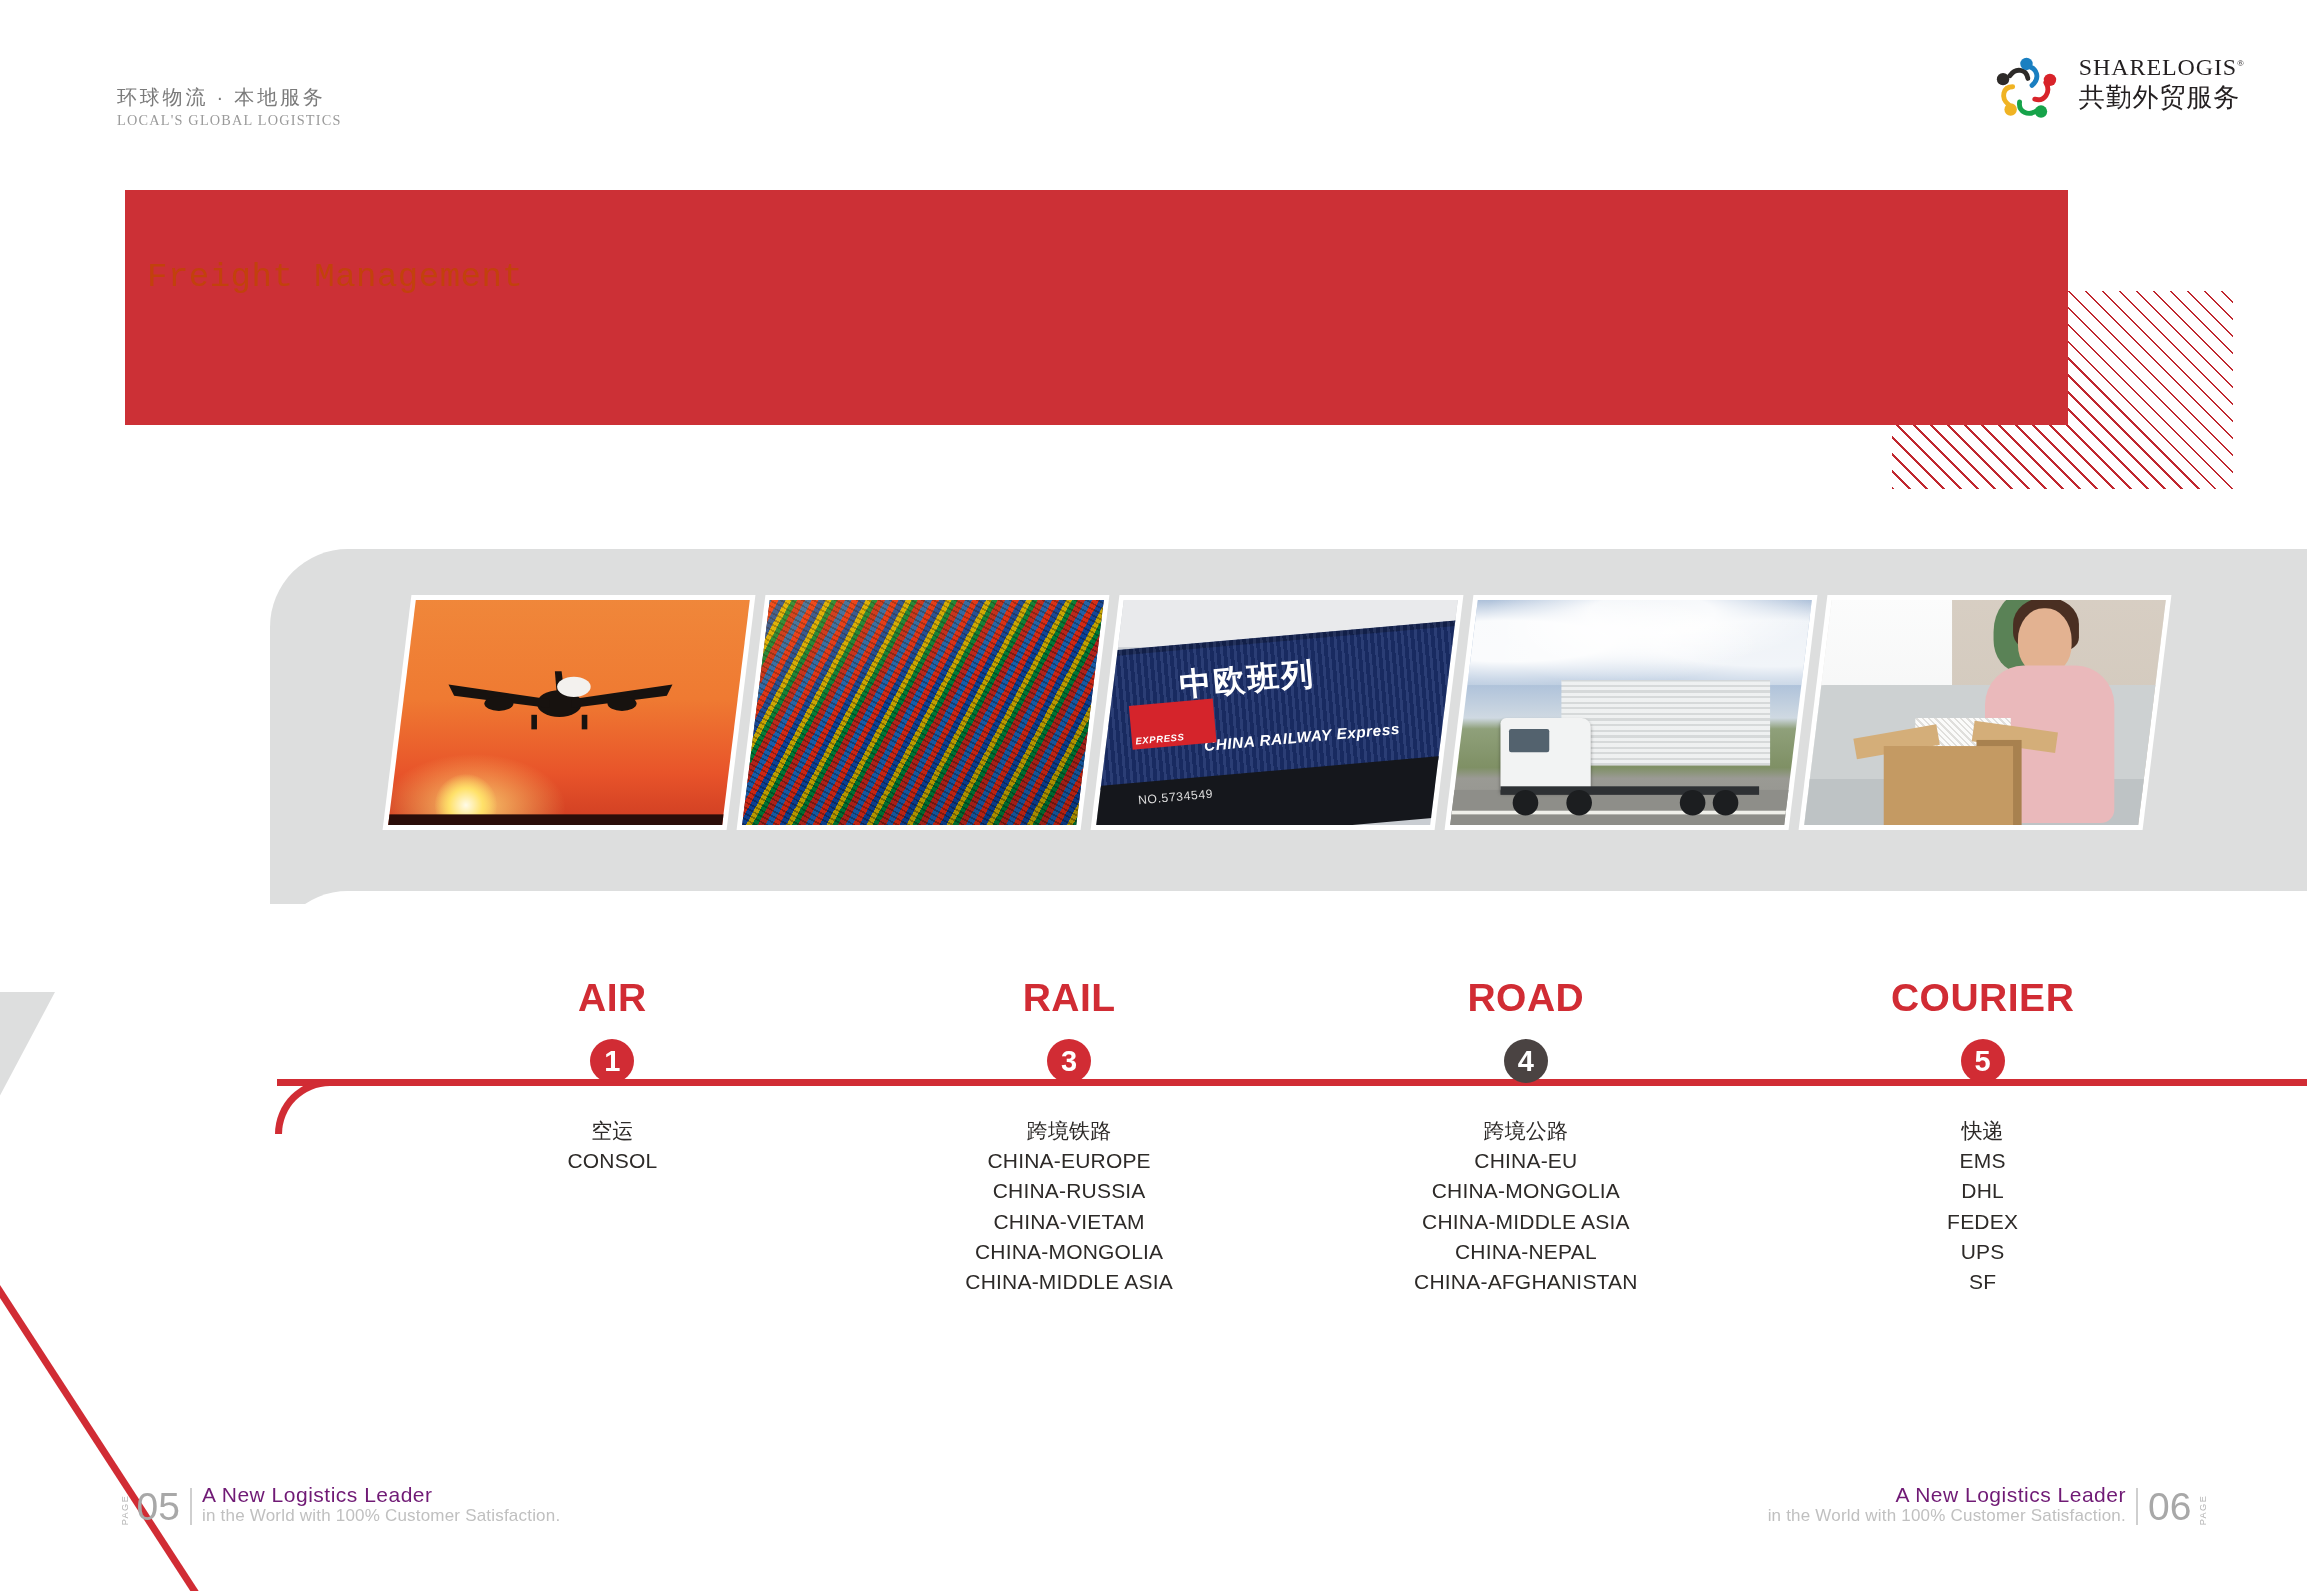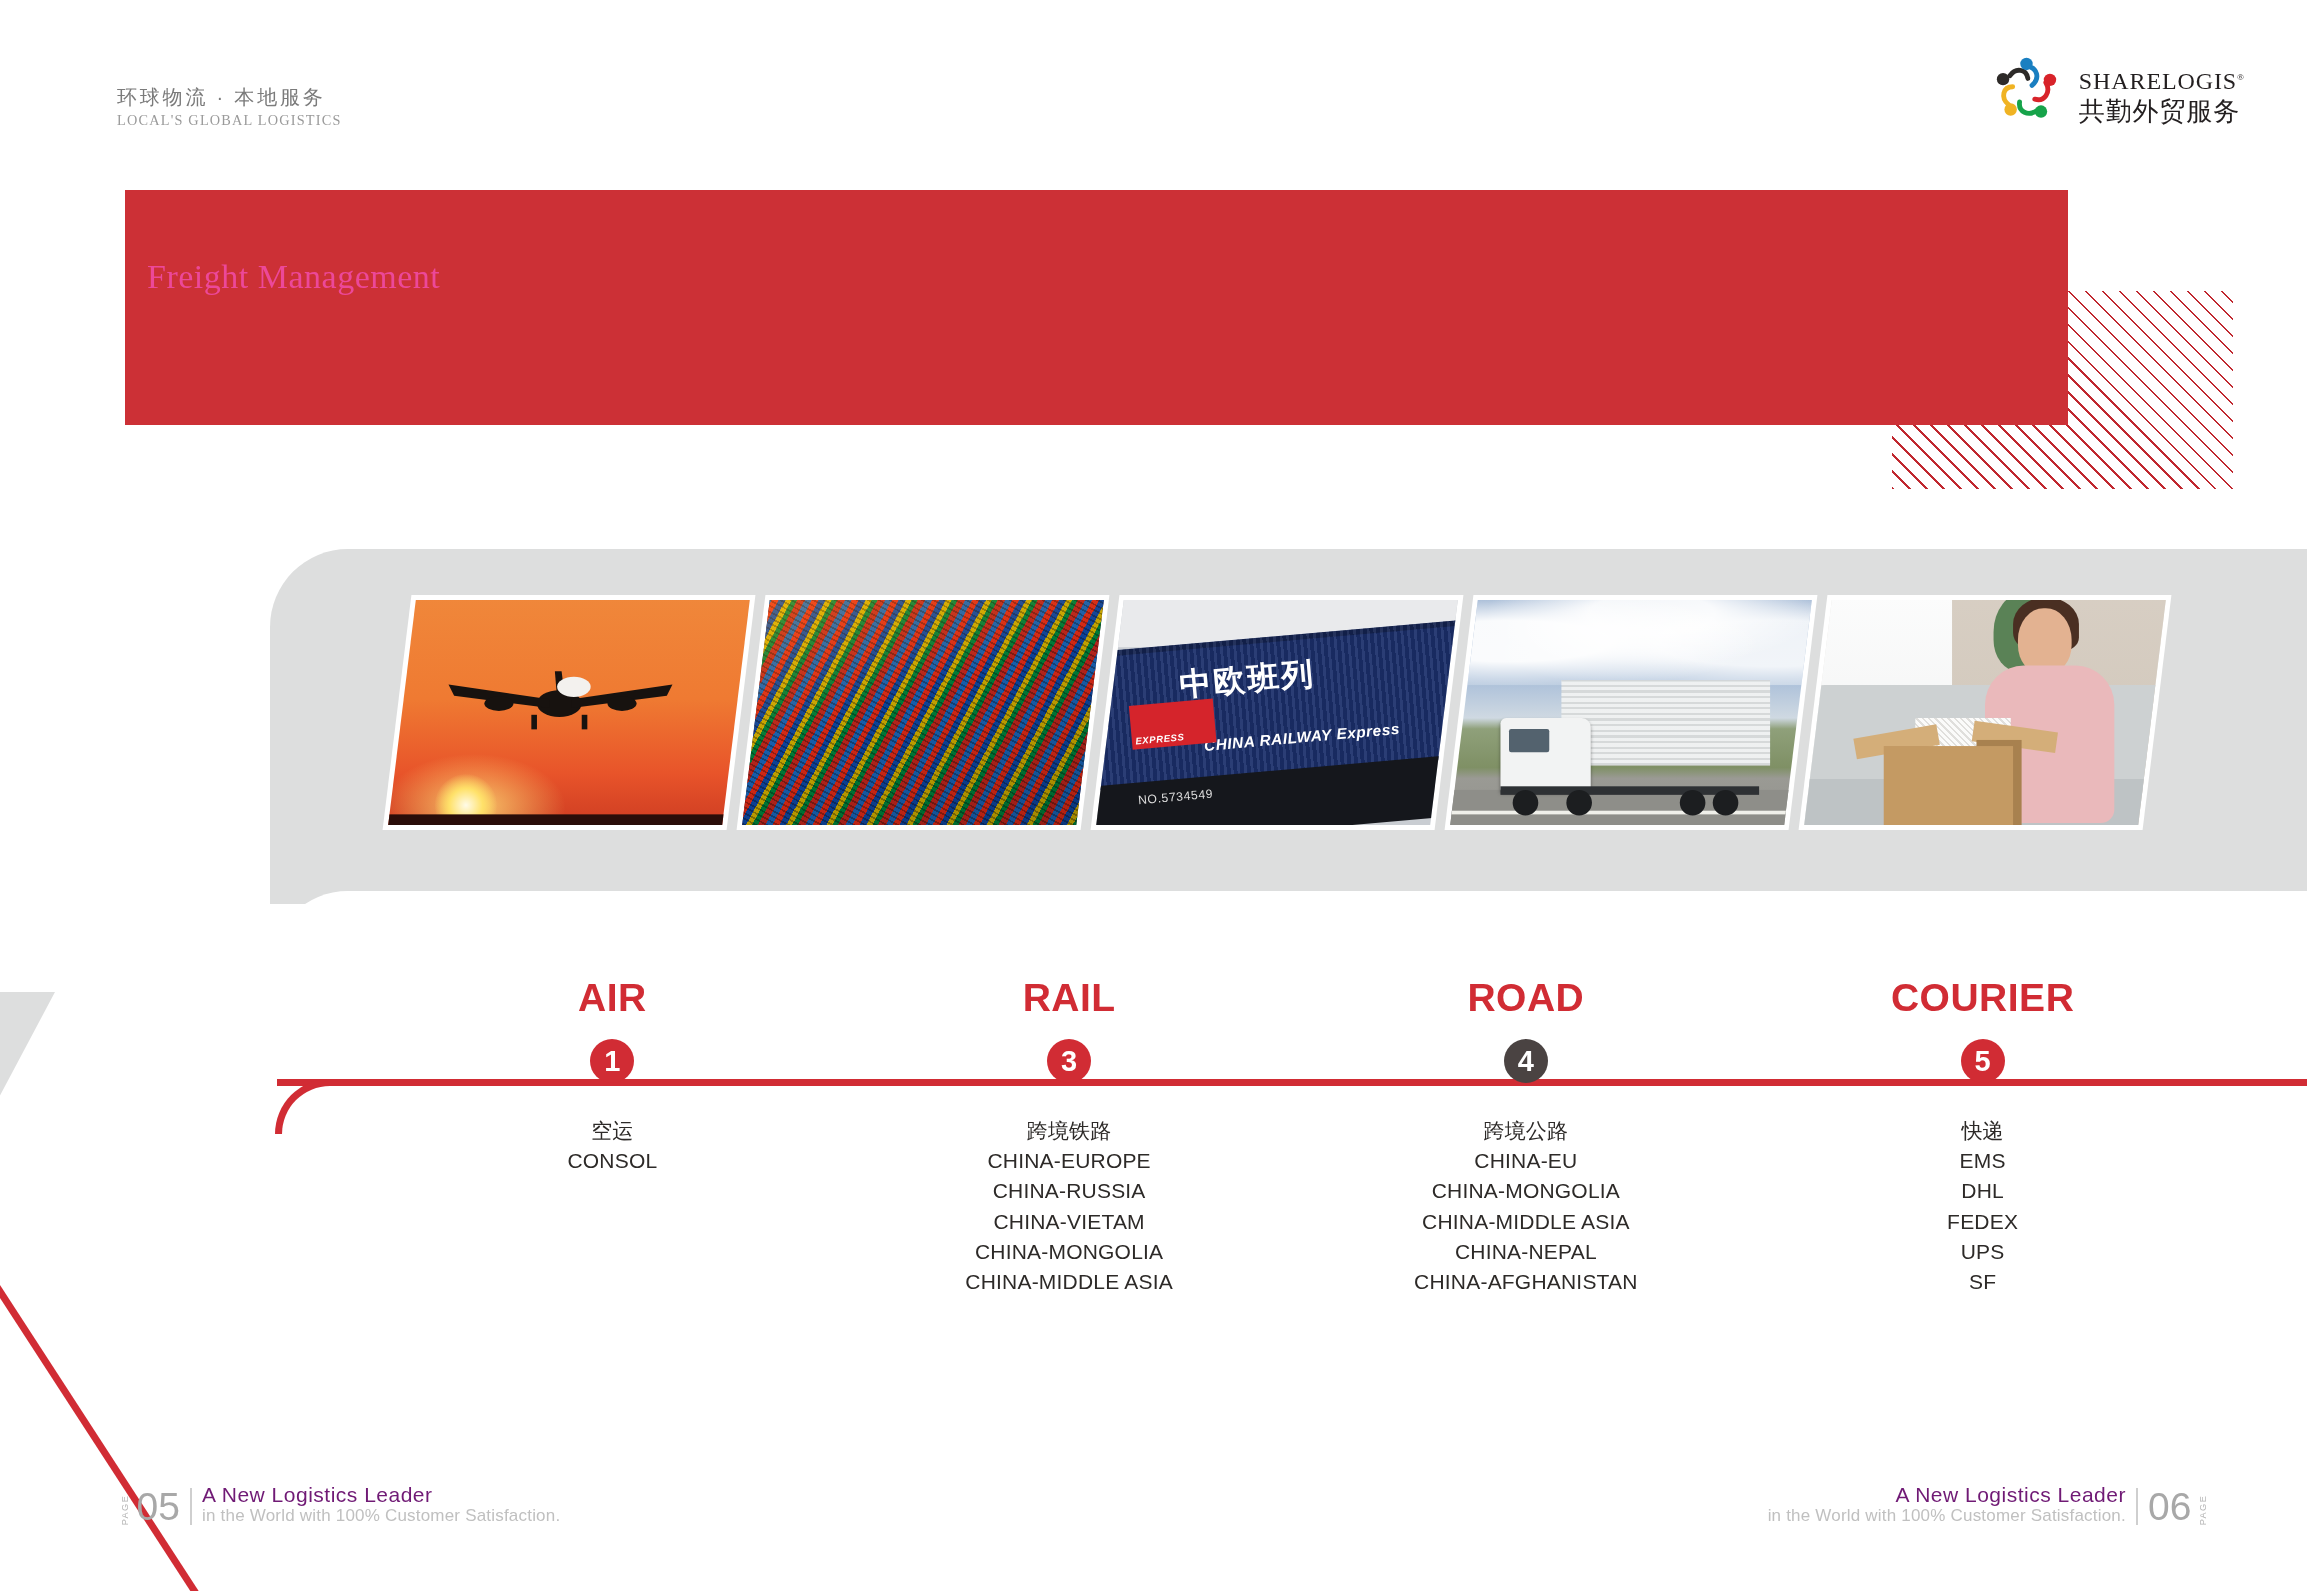--- a/index.html
+++ b/index.html
@@ -5,35 +5,35 @@
   html,body{margin:0;padding:0;background:#fff;}
   body{font-family:"Liberation Sans",sans-serif;}
   .slide{position:relative;width:2321px;height:1592px;background:#ffffff;overflow:hidden;}
 
   
   .brand-cn{position:absolute;left:117px;top:84px;font-family:"Liberation Sans",sans-serif;
             font-size:20px;letter-spacing:2.8px;color:#7b7b7b;white-space:nowrap;}
   .brand-en{position:absolute;left:117px;top:112px;font-family:"Liberation Serif",serif;
             font-size:14.3px;letter-spacing:1.2px;color:#9a9a9a;white-space:nowrap;}
 
-  .logo-wrap{position:absolute;right:76px;top:55px;display:flex;align-items:flex-end;gap:18px;}
+  .logo-wrap{position:absolute;right:76px;top:55px;display:flex;align-items:flex-start;gap:18px;}
   .logo-mark{width:69px;height:69px;display:block;}
   .logo-text{display:flex;flex-direction:column;justify-content:center;line-height:1;}
   .logo-en{font-family:"Liberation Serif",serif;font-size:24px;letter-spacing:0.9px;color:#231f20;
            white-space:nowrap;position:relative;}
   .logo-en sup{font-size:9.2px;vertical-align:super;}
   .logo-cn{font-family:"Liberation Sans",sans-serif;font-size:26px;letter-spacing:0.9px;color:#231f20;
            white-space:nowrap;margin-top:5px;}
 
   
   .hatch{position:absolute;left:1892px;top:291px;width:341px;height:198px;
          background-image:repeating-linear-gradient(45deg,#c0282f 0 1.8px,rgba(0,0,0,0) 1.8px 12px);}
   .banner{position:absolute;left:125px;top:190px;width:1943px;height:235px;background:#cc3036;}
-  .banner-en{position:absolute;left:147px;top:258px;font-family:Liberation Serif, serif;
-             font-size:34px;color:#ec4899;letter-spacing:0.5px;white-space:nowrap;}
+  .banner-en{position:absolute;left:147px;top:258px;font-family:Liberation Mono, monospace;
+             font-size:34px;color:#c2410c;letter-spacing:0.5px;white-space:nowrap;}
   .banner-cn{position:absolute;left:147px;top:305px;display:flex;align-items:center;gap:12px;white-space:nowrap;}
   .banner-ring{width:21px;height:21px;border:2.8px solid #fff;border-radius:50%;box-sizing:border-box;flex:none;}
   .banner-cn-text{font-family:"Liberation Sans",sans-serif;font-size:48px;color:#ffffff;letter-spacing:1.8px;}
 
   
   .gray-band{position:absolute;left:270px;top:549px;width:2062px;height:355px;background:#dddede;
              border-top-left-radius:78px;}
   .gray-diag{position:absolute;left:-240px;top:992px;width:295px;height:692px;background:#dddede;
              transform:skewX(-28deg);transform-origin:top left;}
   .white-panel{position:absolute;left:270px;top:891px;width:2062px;height:701px;background:#ffffff;

